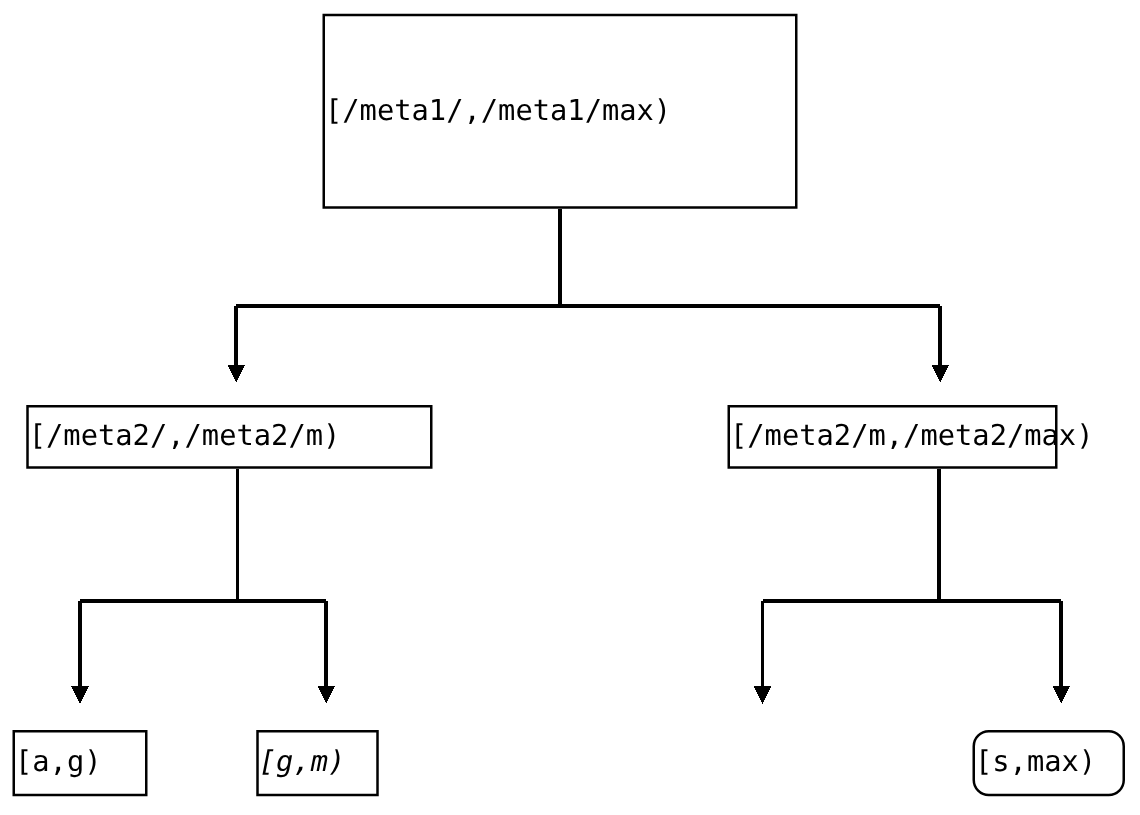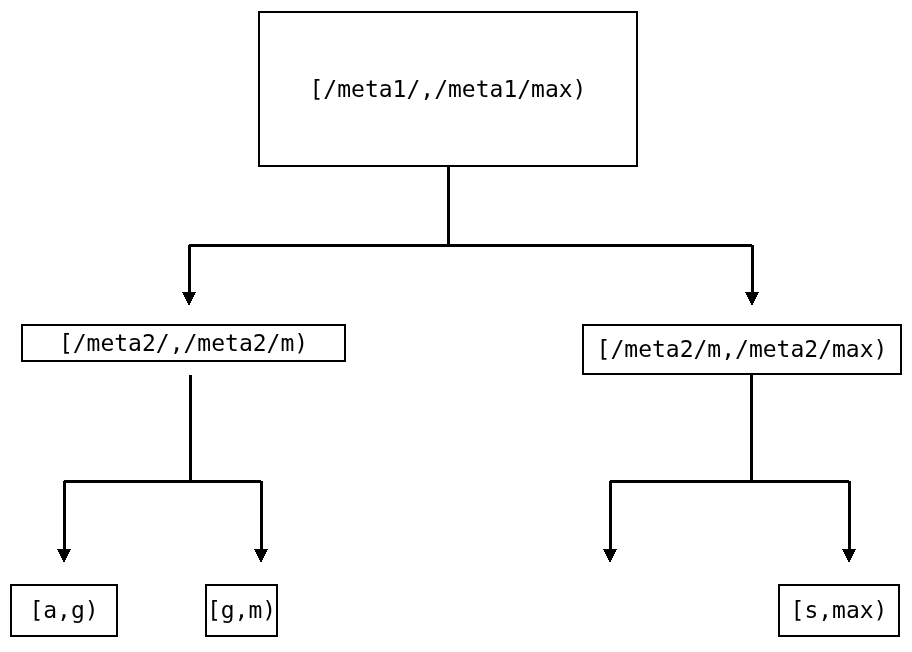--- a/index.html
+++ b/index.html
@@ -25,21 +25,20 @@
     width: 912px;
     height: 652px;
   }
   .node-box {
     position: absolute;
     box-sizing: border-box;
     border: 2px solid #000000;
     background: #ffffff;
     display: flex;
     align-items: center;
-    justify-content: center;
     color: #000000;
     font-family: "DejaVu Sans Mono", "Liberation Mono", monospace;
     font-size: 23px;
     line-height: 1;
     letter-spacing: 0px;
     white-space: pre;
     z-index: 2;
   }
   .node-label {
     display: block;
@@ -50,52 +49,54 @@
     left: 258px;
     top: 11px;
     width: 380px;
     height: 156px;
   }
   
   #node-mid-left {
     left: 21px;
     top: 324px;
     width: 325px;
-    height: 38px;
+    height: 51px;
   }
   #node-mid-right {
     left: 582px;
     top: 324px;
-    width: 320px;
+    width: 264px;
     height: 51px;
   }
   
   #node-leaf-ag {
     left: 10px;
     top: 584px;
     width: 108px;
     height: 53px;
   }
   #node-leaf-gm {
     left: 205px;
     top: 584px;
-    width: 73px;
+    width: 98px;
     height: 53px;
+    font-style: italic;
   }
   #node-leaf-ms {
     left: 553px;
     top: 584px;
     width: 101px;
     height: 53px;
   }
   #node-leaf-smax {
     left: 778px;
     top: 584px;
     width: 122px;
     height: 53px;
+    border-radius: 13px;
   }
 </style>
 </head>
 <body>
 
 <div id="diagram-root">
 
   <svg id="edge-layer" viewBox="0 0 912 652" width="912" height="652" xmlns="http://www.w3.org/2000/svg">
     <g fill="none" stroke="#000000" stroke-width="3" shape-rendering="crispEdges">
 

